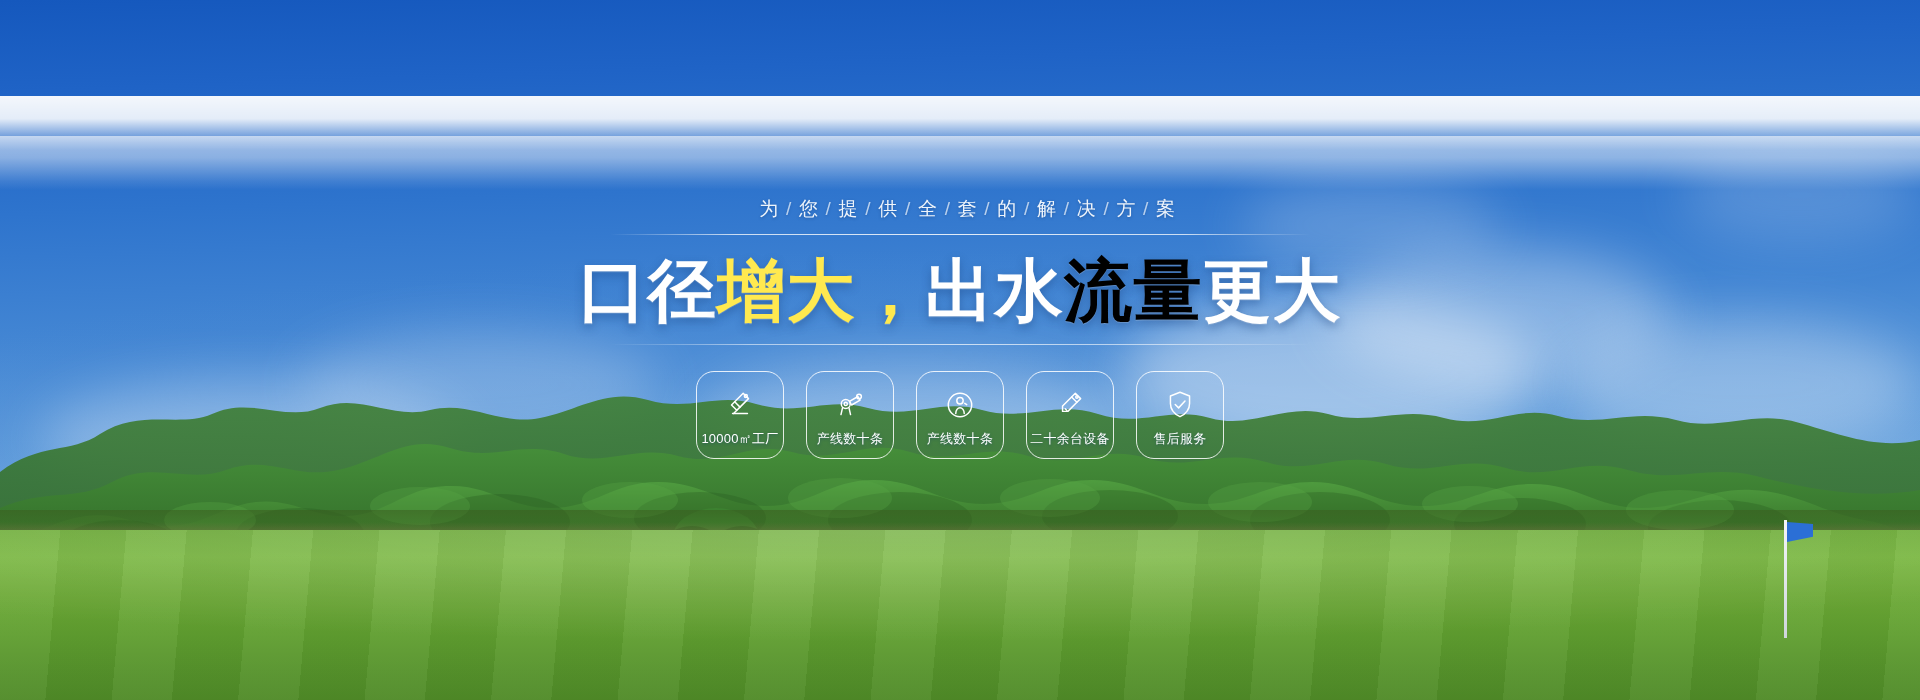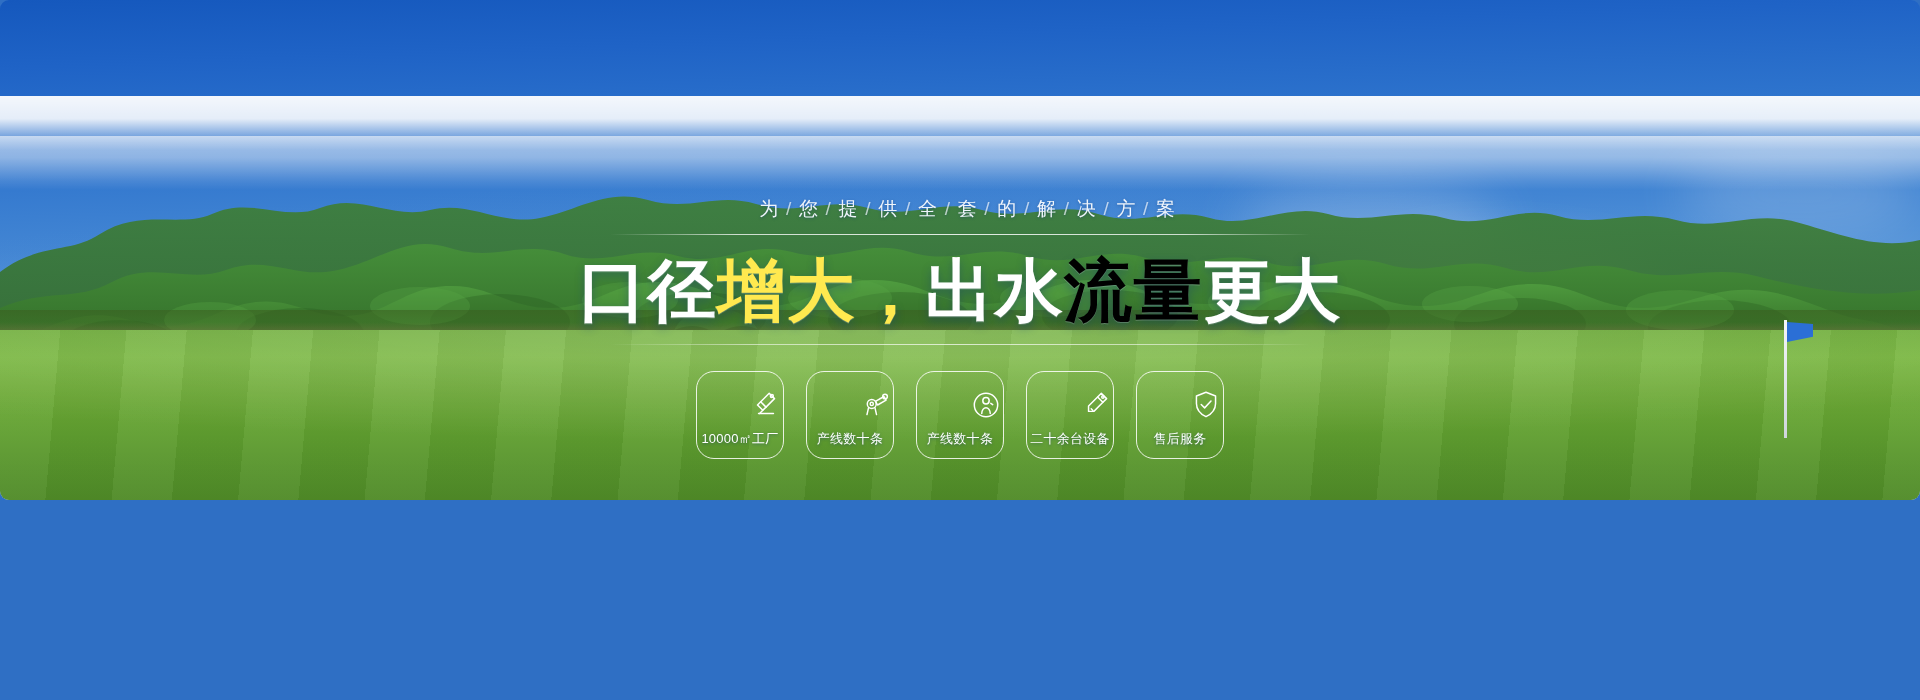--- a/index.html
+++ b/index.html
@@ -1,19 +1,19 @@
 <!DOCTYPE html>
 <html><head>
 <meta charset="utf-8">
 <style>
   * { margin:0; padding:0; box-sizing:border-box; }
   html,body { width:1920px; height:700px; overflow:hidden; background:#2f6fc4; }
   body { font-family:"Liberation Sans","DejaVu Sans",sans-serif; }
 
-  .banner { position:relative; width:1920px; height:500px; overflow:hidden;border-radius:9px; }
+  .banner { position:relative; width:1920px; height:700px; overflow:hidden; }
 
   
   .sky {
     position:absolute; inset:0;
     background:
       radial-gradient(120% 90% at 50% 100%, rgba(190,215,240,0.95) 0%, rgba(150,190,232,0.55) 26%, rgba(95,150,214,0.12) 52%, rgba(0,0,0,0) 72%),
       linear-gradient(178deg, #1558bd 0%, #1f63c6 12%, #2e74cd 28%, #4285d3 44%, #5e9bdb 60%, #82b4e4 74%, #a8cbee 86%, #c6dcf3 96%);
   }
   
   .cloud { position:absolute; border-radius:50%; filter:blur(26px); background:rgba(255,255,255,0.55); pointer-events:none; }
@@ -82,21 +82,21 @@
   .headline { margin-top:12px; font-size:68px; font-weight:700; line-height:86px;
     letter-spacing:.02em; white-space:nowrap;
     text-shadow:0 4px 10px rgba(22,60,120,.42), 0 1px 0 rgba(255,255,255,.25); }
 
   .rule2 { width:700px; height:1px; margin:10px auto 0;
     background:linear-gradient(90deg, rgba(255,255,255,0) 0%, rgba(255,255,255,.55) 20%, rgba(255,255,255,.7) 50%, rgba(255,255,255,.55) 80%, rgba(255,255,255,0) 100%); }
 
   
   .badges { display:flex; justify-content:center; gap:22px; margin-top:26px; }
   .badge { width:88px; height:88px; border:1px solid rgba(255,255,255,.85);
-    border-radius:18px; display:flex; flex-direction:column; align-items:flex-end;
+    border-radius:18px; display:flex; flex-direction:column; align-items:center;
     justify-content:flex-start; padding-top:16px; position:relative; }
   .badge .ico { width:34px; height:34px; }
   .badge .ico svg { width:34px; height:34px; display:block; }
   .badge .cap { position:absolute; bottom:10px; left:50%; transform:translateX(-50%);
     white-space:nowrap; color:#ffffff; font-size:13px; letter-spacing:.02em;
     text-shadow:0 1px 3px rgba(20,60,120,.5); }
 </style>
 </head>
 <body>
 

